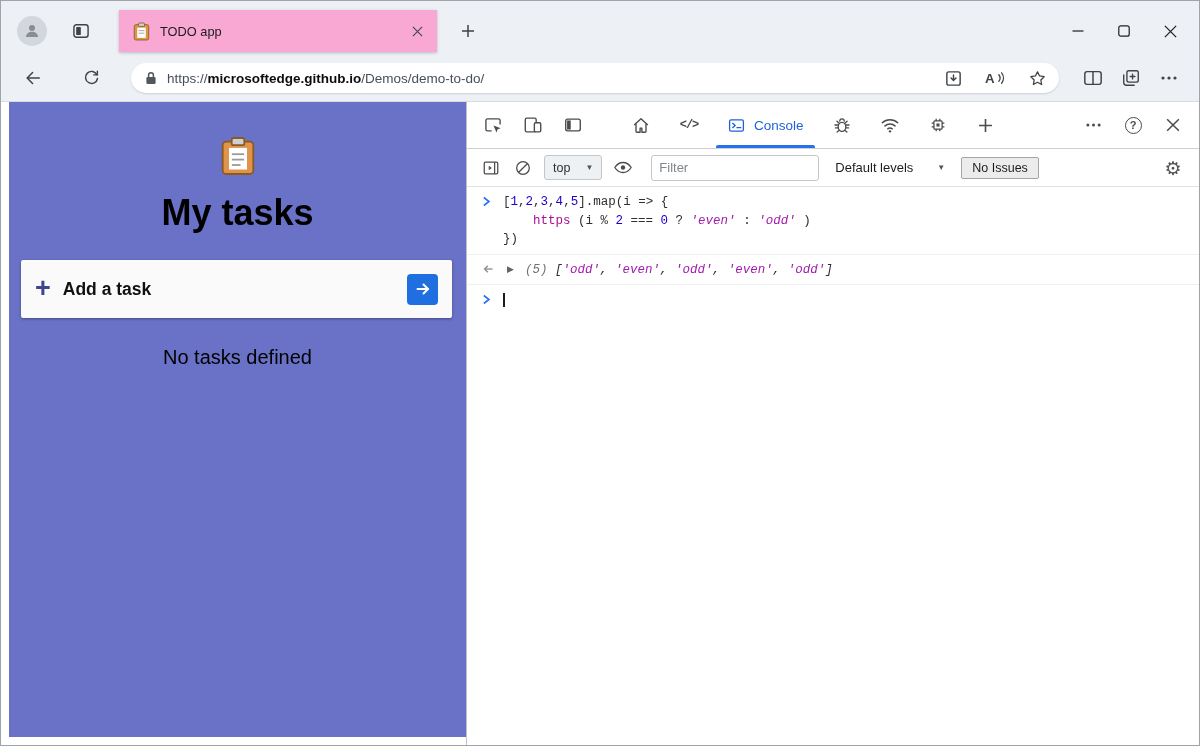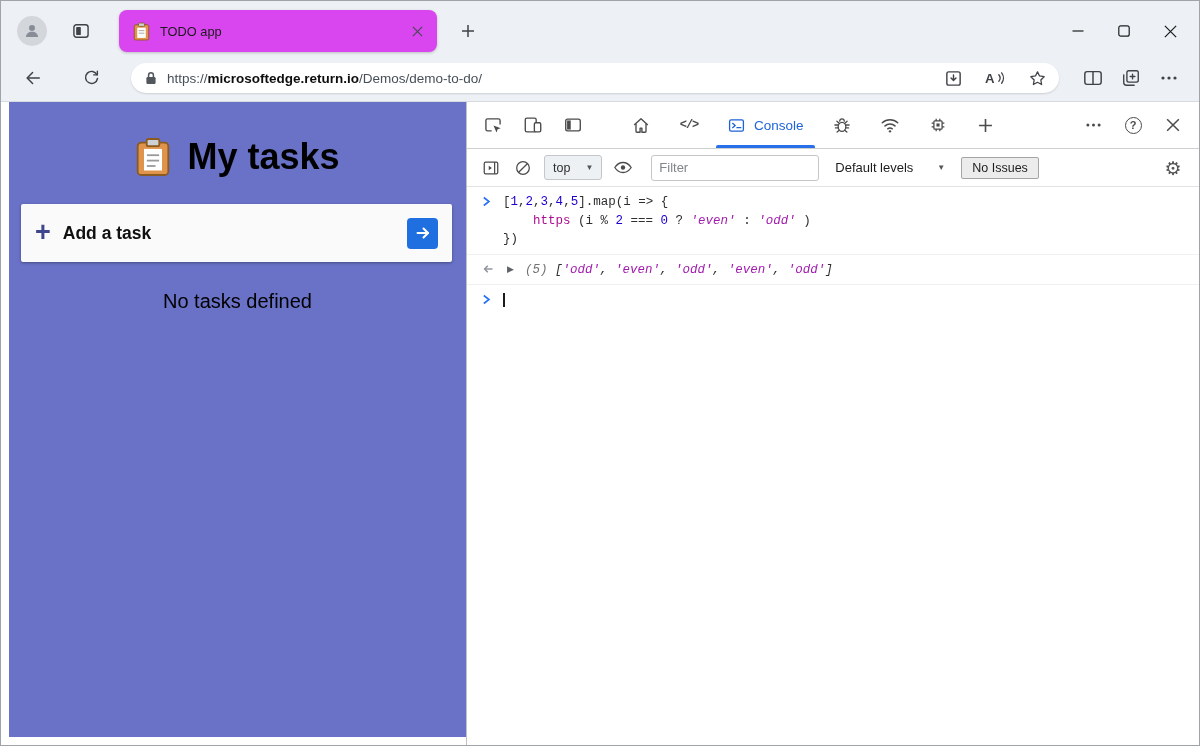--- a/index.html
+++ b/index.html
@@ -6,41 +6,41 @@
   html, body { width: 1200px; height: 746px; overflow: hidden; }
   body { font-family: "Liberation Sans", "DejaVu Sans", sans-serif; color: #1b1b1b; background: #fff; }
 
   .window { width: 1200px; height: 746px; background: #edf1f5; border: 1px solid #9fa4ab; display: flex; flex-direction: column; }
 
   
   .tabbar { height: 60px; flex: 0 0 60px; display: flex; align-items: center; padding: 0 6px 0 16px; }
   .avatar { width: 30px; height: 30px; border-radius: 50%; background: #d3d7dc; display: flex; align-items: center; justify-content: center; cursor: pointer; }
   .ibtn { width: 36px; height: 34px; border: none; background: transparent; border-radius: 6px; display: flex; align-items: center; justify-content: center; cursor: pointer; }
   .tabactions { margin-left: 16px; }
-  .tab { width: 318px; height: 42px; margin-left: 20px; background: #d946ef; border-radius: 8px; box-shadow: 0 1px 3px rgba(0,0,0,.22); display: flex; align-items: center; padding: 0 8px 0 14px; cursor: pointer; }
+  .tab { width: 318px; height: 42px; margin-left: 20px; background: #f9a8d4; border-radius: 0; box-shadow: 0 1px 3px rgba(0,0,0,.22); display: flex; align-items: center; padding: 0 8px 0 14px; cursor: pointer; }
   .tab-title { flex: 1; font-size: 12.8px; color: #1b1b1b; margin-left: 10px; white-space: nowrap; overflow: hidden; }
   .tab-close { width: 24px; height: 24px; border-radius: 4px; display: flex; align-items: center; justify-content: center; cursor: pointer; }
   .newtab { margin-left: 13px; }
   .win-controls { margin-left: auto; display: flex; }
   .win-btn { width: 46px; height: 40px; display: flex; align-items: center; justify-content: center; cursor: pointer; }
 
   
   .navbar { height: 41px; flex: 0 0 41px; display: flex; align-items: center; padding: 0 12px 6px 14px; border-bottom: 1px solid #d7dade; }
   .refresh { margin-left: 22px; }
   .addressbar { flex: 1; height: 30px; background: #fff; border-radius: 15px; margin: 0 14px 0 22px; display: flex; align-items: center; padding: 0 5px 0 13px; box-shadow: 0 1px 2px rgba(0,0,0,.14); cursor: text; }
   .url { font-size: 13.5px; color: #474f58; margin-left: 9px; flex: 1; white-space: nowrap; overflow: hidden; }
   .url .domain { color: #0d0d0d; font-weight: 700; }
   .addr-ibtn { width: 34px; height: 26px; display: flex; align-items: center; justify-content: center; border-radius: 4px; cursor: pointer; margin-left: 8px; }
   .nav-right { margin-left: 2px; }
 
   
   .content { flex: 1; min-height: 0; display: flex; background: #fff; }
   .page { flex: 0 0 465px; position: relative; background: #fff; }
   .app-panel { position: absolute; left: 8px; top: 0; right: 0; bottom: 8px; background: #6972C7; }
-  .app-header { display: flex; align-items: center; justify-content: center; gap: 16px; padding-top: 34px; }
+  .app-header { display: flex; align-items: center; justify-content: center; gap: 16px; padding-top: 34px; flex-direction: column; }
   .app-title { font-size: 36px; font-weight: 700; color: #000; }
   .addbar { margin: 26px 14px 0 12px; height: 58px; background: #fafafa; border-radius: 2px; box-shadow: 0 1px 3px rgba(0,0,0,.35); display: flex; align-items: center; padding: 0 14px; cursor: text; }
   .addbar .plus { font-size: 27px; font-weight: 700; color: #40468e; margin-right: 12px; line-height: 1; transform: translateY(-1px); }
   .addbar .label { font-size: 17.5px; font-weight: 700; color: #101010; flex: 1; }
   .add-go { width: 31px; height: 31px; border-radius: 4px; background: #1F6FE0; display: flex; align-items: center; justify-content: center; border: none; cursor: pointer; }
   .empty-msg { text-align: center; margin-top: 28px; font-size: 20px; color: #000; }
 
   
   .devtools { flex: 1; min-width: 0; border-left: 1px solid #c2c2c2; display: flex; flex-direction: column; background: #fff; }
   .dt-tabbar { height: 47px; flex: 0 0 47px; display: flex; align-items: stretch; border-bottom: 1px solid #cfcfcf; padding: 0 6px; }
@@ -152,21 +152,21 @@
           <path d="M18.9 7.2A7.6 7.6 0 1 0 19.6 12"></path>
           <path d="M19.4 2.8v4.6h-4.6"></path>
         </svg>
     </button>
 
     <div class="addressbar">
       <svg width="14" height="16" viewBox="0 0 14 16" fill="none">
           <rect x="2.4" y="7" width="9.2" height="7" rx="1.3" fill="#52575d"></rect>
           <path d="M4.6 7V5.1a2.4 2.4 0 0 1 4.8 0V7" stroke="#52575d" stroke-width="1.5"></path>
         </svg>
-      <span class="url"><span>https://</span><span class="domain">microsoftedge.return.io</span><span>/Demos/demo-to-do/</span></span>
+      <span class="url"><span>https://</span><span class="domain">microsoftedge.github.io</span><span>/Demos/demo-to-do/</span></span>
 
       <span class="addr-ibtn">
         <svg width="19" height="19" viewBox="0 0 20 20" fill="none" stroke="#3f4348" stroke-width="1.5" stroke-linecap="round" stroke-linejoin="round">
             <rect x="3" y="3" width="14" height="14" rx="2"></rect>
             <path d="M10 6.2v5.6M7.4 9.4 10 12l2.6-2.6"></path>
           </svg>
       </span>
       <span class="addr-ibtn">
         <svg width="21" height="17" viewBox="0 0 22 18">
             <text x="0" y="14" font-size="14" font-weight="bold" fill="#3f4348" font-family="Liberation Sans, sans-serif">A</text>

